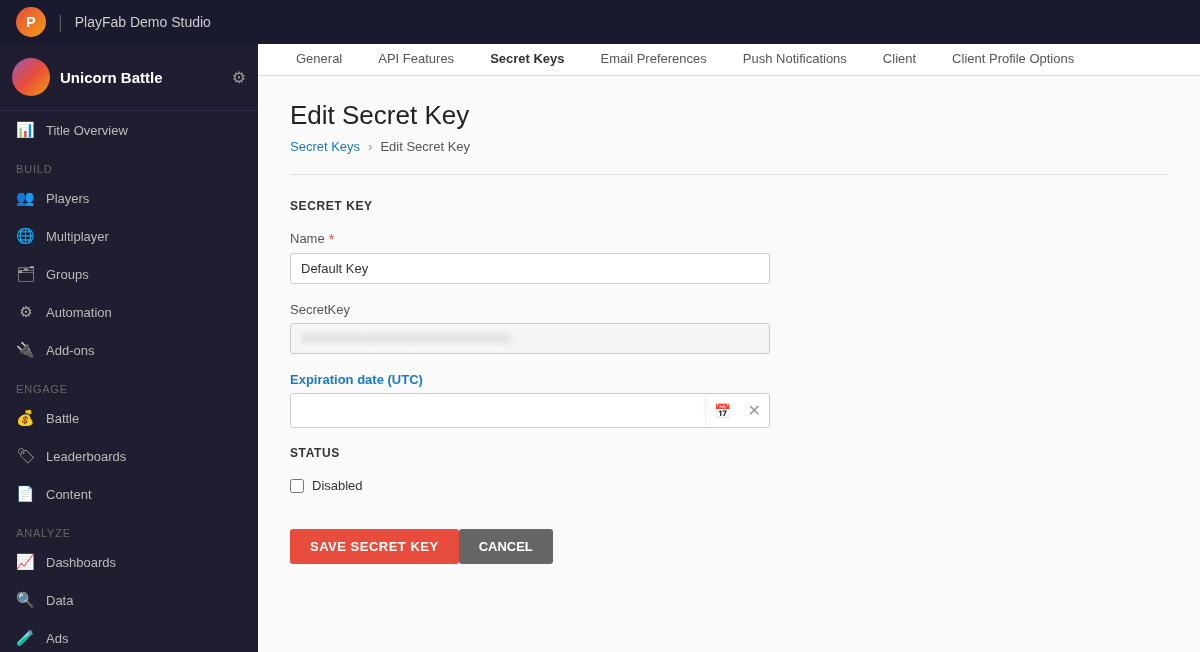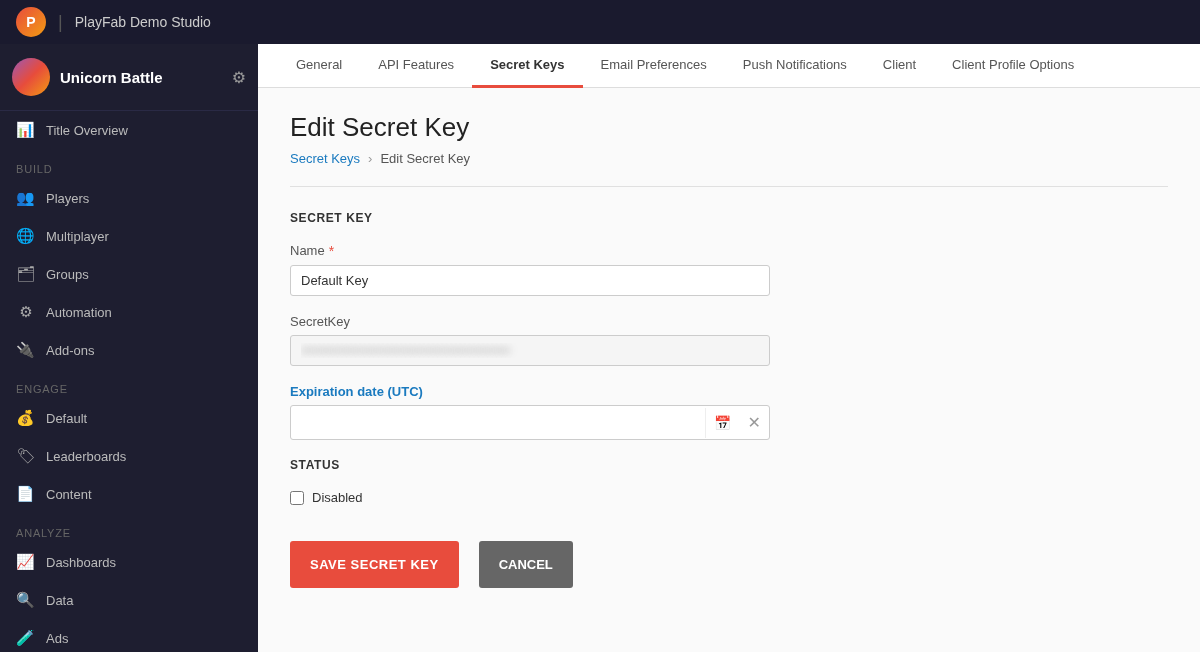--- a/index.html
+++ b/index.html
@@ -103,21 +103,21 @@
 
     
     .tab-bar {
       display: flex;
       align-items: center;
       background: #fff;
       border-bottom: 1px solid #ddd;
       padding: 0 20px;
       gap: 0;
       flex-shrink: 0;
-      height: 44px;
+      height: 32px;
     }
     .tab-item {
       padding: 0 18px;
       height: 44px;
       display: flex;
       align-items: center;
       cursor: pointer;
       font-size: 13px;
       color: #555;
       border-bottom: 3px solid transparent;
@@ -244,40 +244,40 @@
       font-size: 13px;
       color: #333;
     }
     .checkbox-row input[type="checkbox"] {
       width: 14px; height: 14px;
       cursor: pointer;
     }
 
     .action-buttons {
       display: flex;
-      gap: 20px;
+      gap: 0;
       margin-top: 36px;
     }
     .btn-save {
       background: #e84c3d;
       color: #fff;
       border: none;
       padding: 10px 20px;
       font-size: 13px;
       font-weight: 700;
       letter-spacing: 0.5px;
       text-transform: uppercase;
       border-radius: 3px;
       cursor: pointer;
     }
     .btn-cancel {
       background: #666;
       color: #fff;
       border: none;
-      padding: 16px 20px;
+      padding: 10px 20px;
       font-size: 13px;
       font-weight: 600;
       text-transform: uppercase;
       border-radius: 3px;
       cursor: pointer;
     }
   </style>
 </head>
 <body>
 
@@ -322,21 +322,21 @@
       <span>Automation</span>
     </div>
     <div class="sidebar-nav-item">
       <span class="nav-icon">🔌</span>
       <span>Add-ons</span>
     </div>
 
     <div class="sidebar-section-label">ENGAGE</div>
     <div class="sidebar-nav-item">
       <span class="nav-icon">💰</span>
-      <span>Default</span>
+      <span>Battle</span>
     </div>
     <div class="sidebar-nav-item">
       <span class="nav-icon">🏷</span>
       <span>Leaderboards</span>
     </div>
     <div class="sidebar-nav-item">
       <span class="nav-icon">📄</span>
       <span>Content</span>
     </div>
 

